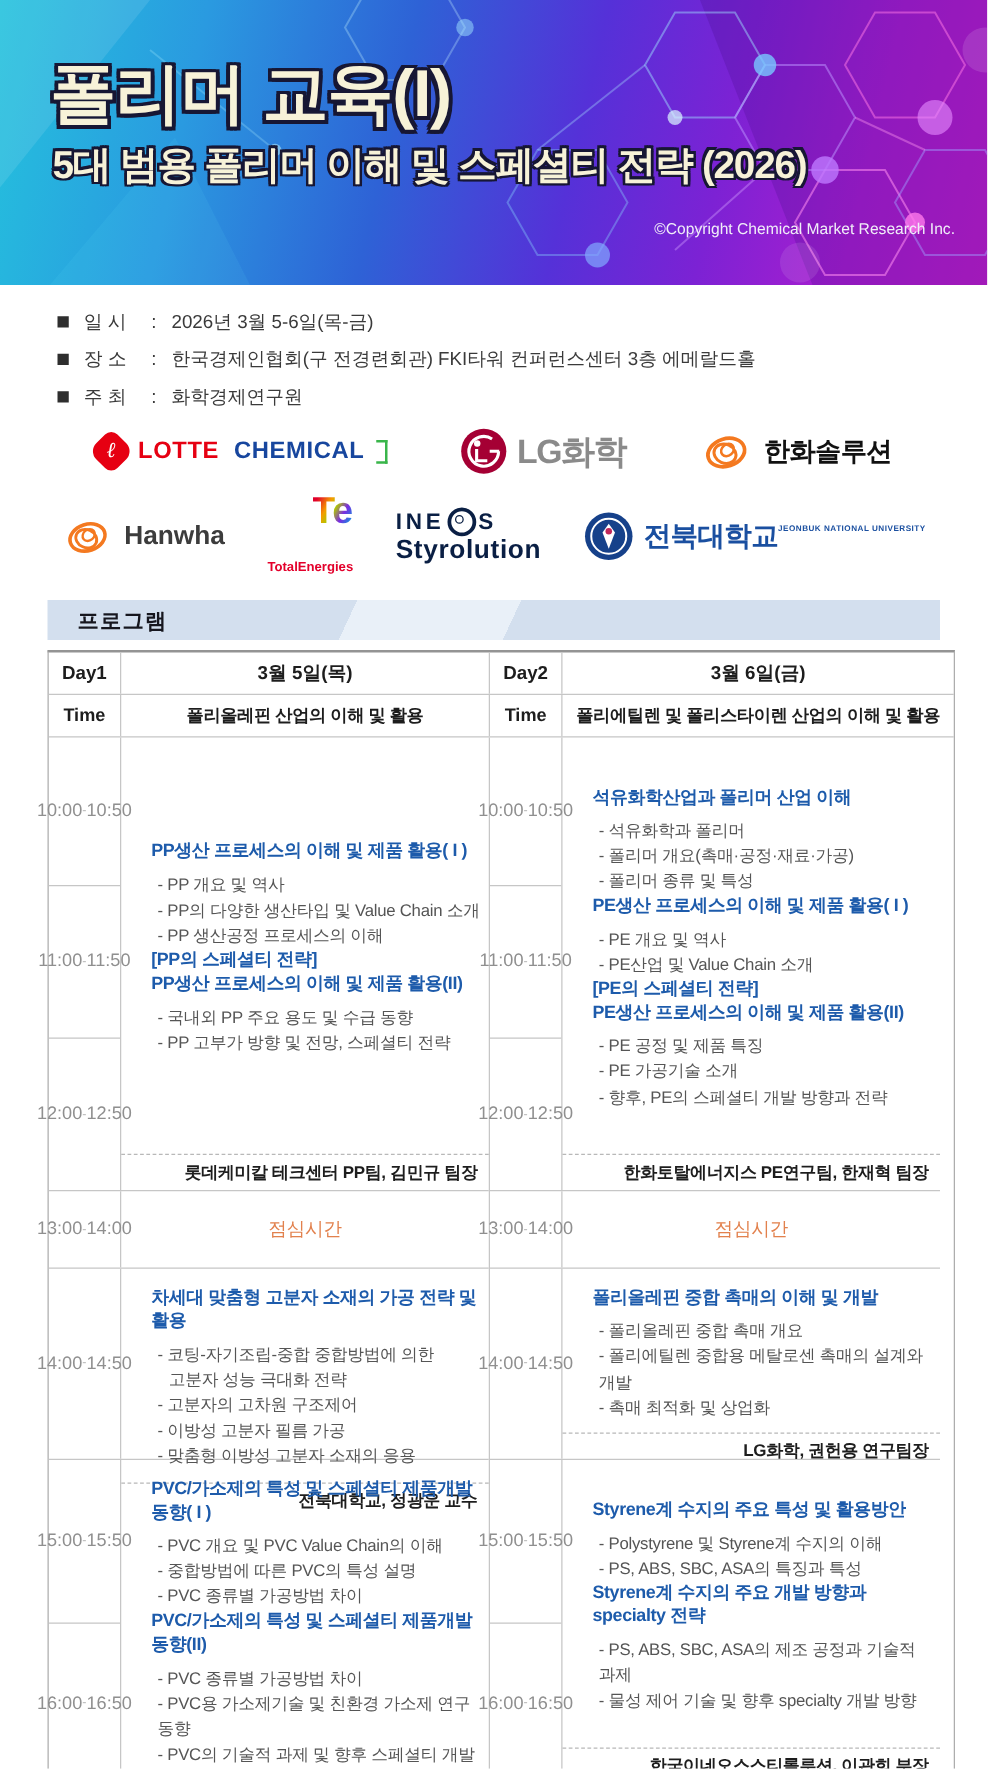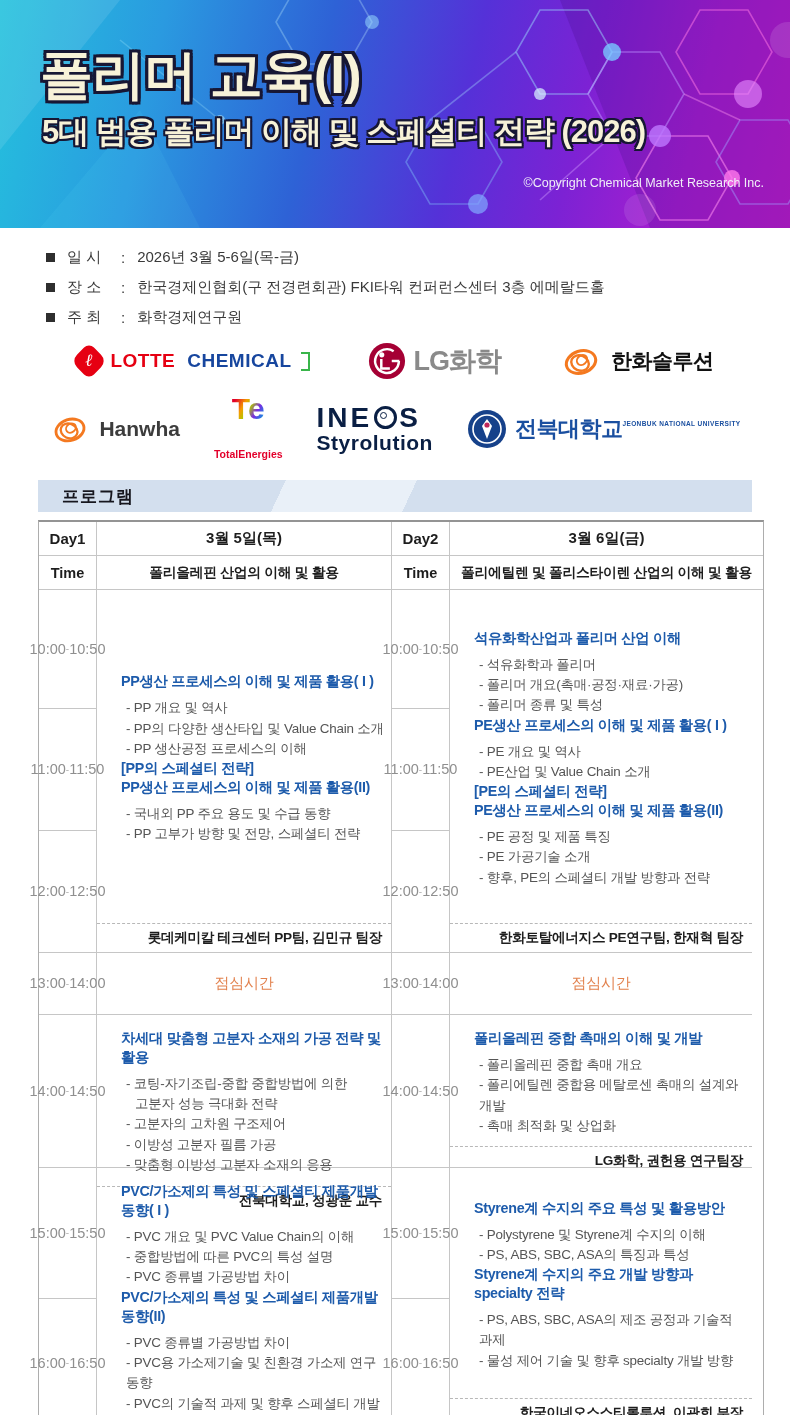--- a/index.html
+++ b/index.html
@@ -41,23 +41,23 @@
   .lotte-t1{color:#e60012;font-weight:bold;font-size:19px;letter-spacing:.5px;}
   .lotte-t2{color:#17469e;font-weight:bold;font-size:19px;letter-spacing:.5px;margin-left:4px;}
   .lotte-brk{display:inline-block;width:7px;height:15px;border:2.5px solid #39b54a;border-left:none;margin-left:1px;vertical-align:2px;}
   .lg-text{color:#8a8a8a;font-weight:bold;font-size:27px;letter-spacing:-1px;}
   .hs-text{color:#111;font-weight:bold;font-size:21px;letter-spacing:-.5px;}
   .hw-text{color:#3c3c3c;font-weight:bold;font-size:21px;}
   .te-mark{font-size:30px;font-weight:bold;line-height:.8;
     background:linear-gradient(120deg,#e1002a 10%,#f59c00 35%,#b0c800 50%,#7a2be2 70%,#00a3e0 95%);
     -webkit-background-clip:text;background-clip:text;color:transparent;}
   .te-label{color:#e3002b;font-weight:bold;font-size:10.5px;margin-top:1px;}
-  .te-wrap{display:flex;flex-direction:column;align-items:center;gap:26px;}
+  .te-wrap{display:flex;flex-direction:column;align-items:flex-end;gap:26px;}
   .ineos-wrap{display:flex;flex-direction:column;align-items:flex-start;line-height:1.05;}
-  .ineos-top{color:#0a1f44;font-weight:bold;font-size:28px;letter-spacing:3px;display:flex;align-items:center;text-align:center;}
+  .ineos-top{color:#0a1f44;font-weight:bold;font-size:18px;letter-spacing:3px;display:flex;align-items:center;text-align:center;}
   .ineos-o{display:inline-block;width:17px;height:17px;border:3.5px solid #0a1f44;border-radius:50%;margin:0 2px;position:relative;}
   .ineos-o:after{content:"";position:absolute;left:3px;top:3px;width:5px;height:5px;border:1.5px solid #0a1f44;border-radius:50%;}
   .ineos-bottom{color:#0a1f44;font-weight:bold;font-size:21px;letter-spacing:.5px;}
   .jbnu-wrap{display:flex;flex-direction:row;line-height:1;text-align:center;}
   .jbnu-kr{color:#1a4fa0;font-weight:bold;font-size:22px;letter-spacing:-.5px;}
   .jbnu-en{color:#1a4fa0;font-size:6.5px;font-weight:bold;letter-spacing:.4px;margin-top:3px;}
 
   
   .program-bar{margin:20px 0 0 38px;width:714px;height:32px;
     background:linear-gradient(115deg,#d3dfee 0 34%,#e9f0f8 34% 52%,#d3dfee 52%);

